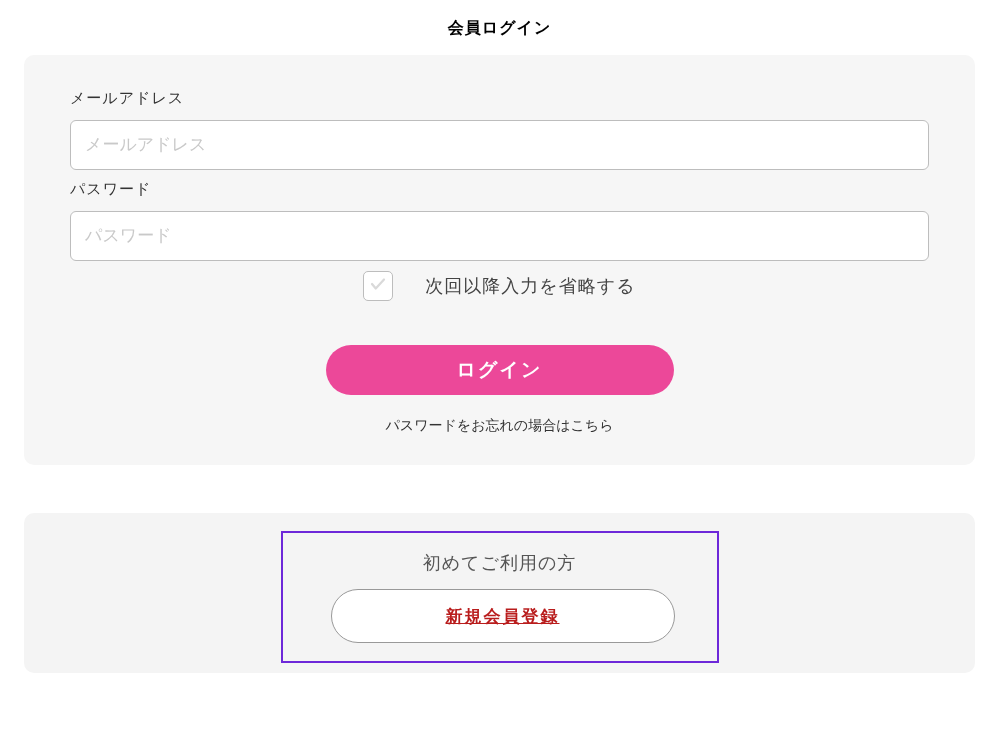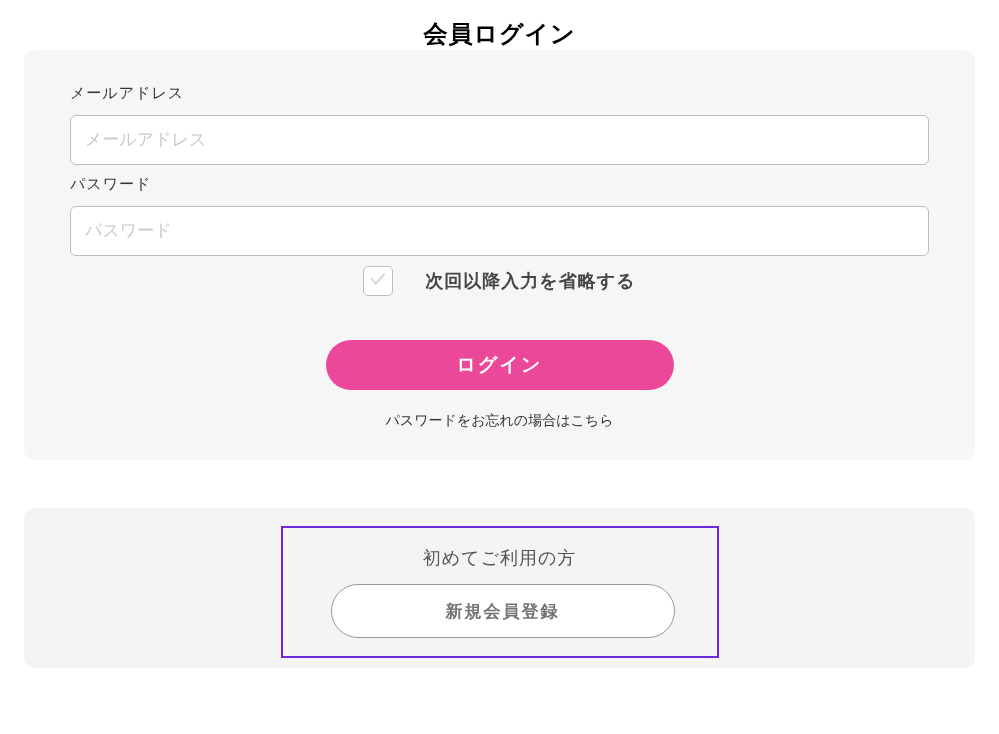--- a/index.html
+++ b/index.html
@@ -7,25 +7,25 @@
       padding: 0;
       box-sizing: border-box;
     }
     body {
       font-family: -apple-system, BlinkMacSystemFont, "Segoe UI", "Hiragino Sans", "Hiragino Kaku Gothic ProN", Meiryo, sans-serif;
       background: #ffffff;
       width: 999px;
       padding: 18px 24px 10px 24px;
     }
     .page-title {
-      font-size: 24px;
+      font-size: 16px;
       font-weight: 700;
       text-align: center;
       color: #000;
-      margin-bottom: 0;
+      margin-bottom: 16px;
       letter-spacing: 1px;
     }
     .card {
       background: #f6f6f6;
       border-radius: 10px;
       padding: 34px 46px 30px 46px;
     }
     .form-group {
       margin-bottom: 10px;
     }
@@ -50,21 +50,20 @@
     .form-input::placeholder {
       color: #c9c9c9;
     }
     .checkbox-row {
       display: flex;
       align-items: center;
       justify-content: center;
       gap: 32px;
       margin-top: 4px;
       margin-bottom: 44px;
-      font-weight: bold;
     }
     .checkbox {
       width: 30px;
       height: 30px;
       border: 1px solid #bdbdbd;
       border-radius: 5px;
       background: #ffffff;
       display: flex;
       align-items: center;
       justify-content: center;
@@ -122,27 +121,28 @@
       color: #555;
       margin-bottom: 14px;
       letter-spacing: 1px;
     }
     .btn-secondary {
       display: block;
       width: 344px;
       height: 54px;
       margin: 0 auto;
       background: #ffffff;
-      color: #737373;
+      color: #b91c1c;
       border: 1px solid #999;
       border-radius: 27px;
       font-size: 17px;
       font-weight: 700;
       letter-spacing: 2px;
       cursor: pointer;
+      text-decoration: underline;
     }
   </style>
 </head>
 <body>
 
 <h1 class="page-title">会員ログイン</h1>
 
 <div class="card">
 
   <div class="form-group">

